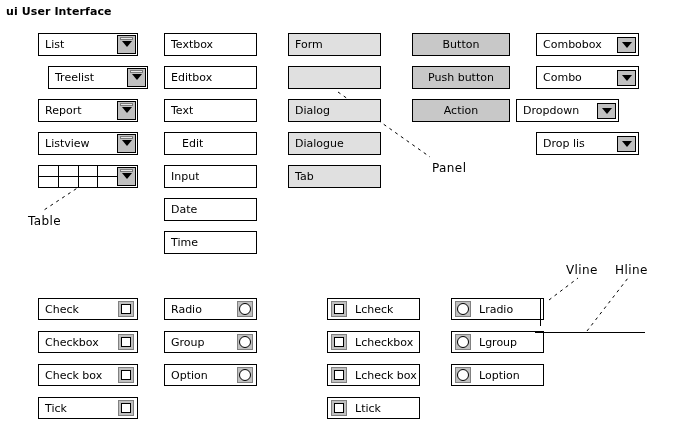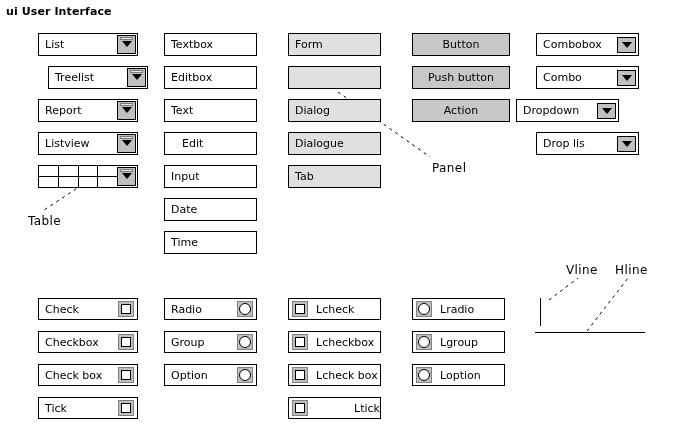--- a/index.html
+++ b/index.html
@@ -157,21 +157,21 @@
     border: 1px solid #000000;
     box-sizing: border-box;
   }
 
   
   .ctl-right { justify-content: space-between; }
   .ctl-right .lbl { padding-left: 6px; }
   .ctl-right .mark { margin-right: 3px; }
 
   
-  .ctl-left { justify-content: flex-start; }
+  .ctl-left { justify-content: flex-start; margin-left: 39px; }
   .ctl-left .mark { margin-left: 3px; }
   .ctl-left .lbl { padding-left: 8px; }
 
   
   .anno {
     position: absolute;
     font-size: 12px;
     white-space: nowrap;
     letter-spacing: 0.4px;
   }
@@ -396,21 +396,21 @@
       <span class="inner-sq"></span>
     </span>
   <span class="lbl">Lcheckbox</span>
 </div>
 <div class="w field ctl-left" style="left:288px; top:364px; width:93px; height:22px;">
   <span class="mark">
       <span class="inner-sq"></span>
     </span>
   <span class="lbl">Lcheck box</span>
 </div>
-<div class="w field ctl-left" style="left:288px; top:397px; width:93px; height:22px;justify-content:space-between;">
+<div class="w field ctl-left" style="left:288px; top:397px; width:93px; height:22px;">
   <span class="mark">
       <span class="inner-sq"></span>
     </span>
   <span class="lbl">Ltick</span>
 </div>
 
 <div class="w field ctl-left" style="left:412px; top:298px; width:93px; height:22px;">
   <span class="mark">
       <span class="inner-ci"></span>
     </span>

